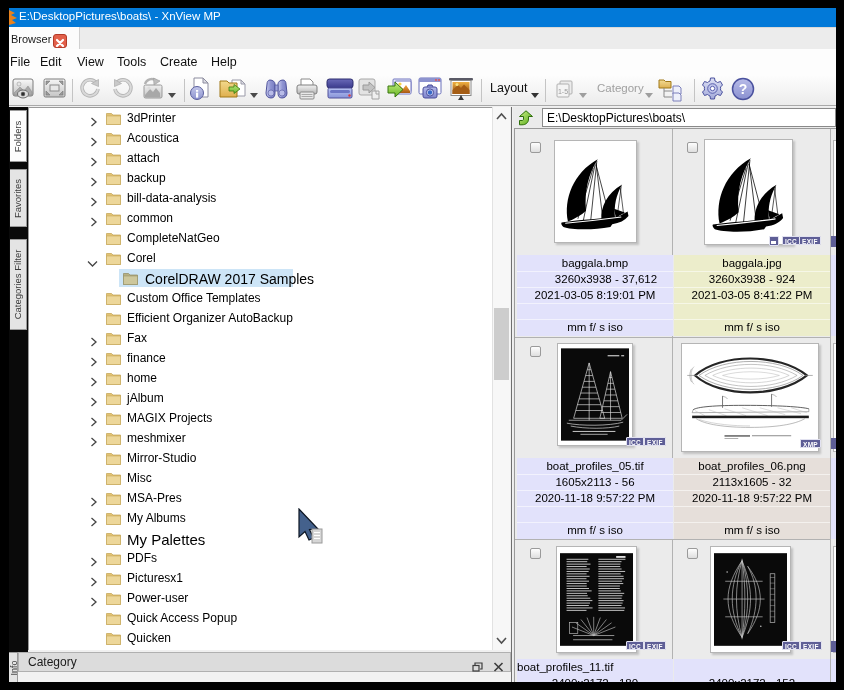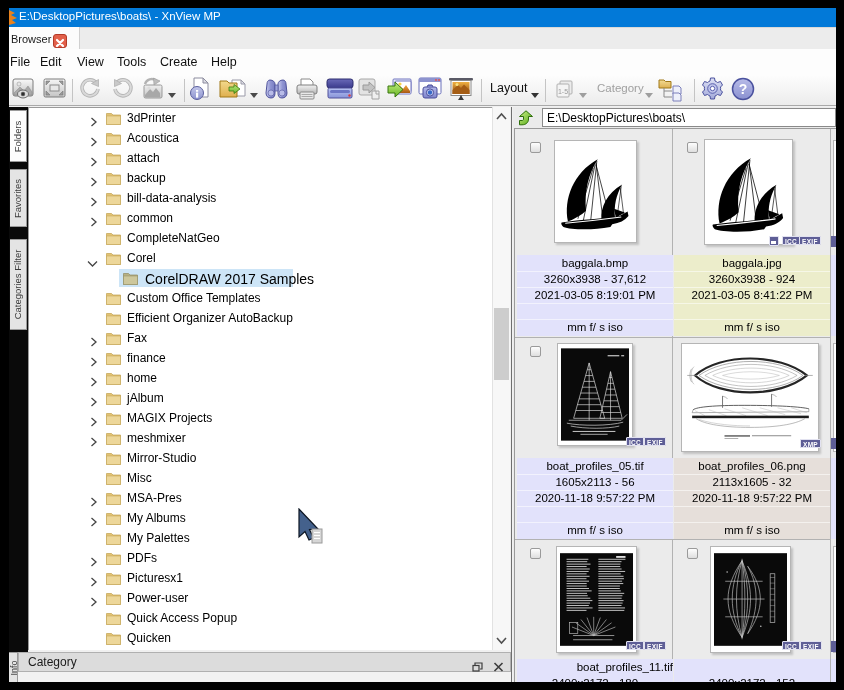--- a/index.html
+++ b/index.html
@@ -439,21 +439,21 @@
       </svg></div>
 <div class="abs" style="left:106px;top:511px"><svg width="15" height="14" viewBox="0 0 15 14">
         <path d="M0.5,2.5 L5.5,2.5 L7,4 L14.5,4 L14.5,13.5 L0.5,13.5 Z" fill="#e2c375" stroke="#c0a050" stroke-width=".7"></path>
         <path d="M0.5,5 L14.5,5 L14.5,13.5 L0.5,13.5 Z" fill="#edd79a" stroke="#c0a050" stroke-width=".5"></path>
       </svg></div>
 <div class="txt" style="left:127px;top:511px;font-size:12px;color:#000">My Albums</div>
 <div class="abs" style="left:106px;top:531px"><svg width="15" height="14" viewBox="0 0 15 14">
         <path d="M0.5,2.5 L5.5,2.5 L7,4 L14.5,4 L14.5,13.5 L0.5,13.5 Z" fill="#e2c375" stroke="#c0a050" stroke-width=".7"></path>
         <path d="M0.5,5 L14.5,5 L14.5,13.5 L0.5,13.5 Z" fill="#edd79a" stroke="#c0a050" stroke-width=".5"></path>
       </svg></div>
-<div class="txt" style="left:127px;top:531px;font-size:12px;color:#000">My Palettes</div>
+<div class="txt" style="left:127px;top:531px;font-size:15px;color:#000">My Palettes</div>
 <div class="abs" style="left:89px;top:553px"><svg width="9" height="10">
         <path d="M2.5,1 L7,5 L2.5,9" fill="none" stroke="#454545" stroke-width="1.3"></path>
       </svg></div>
 <div class="abs" style="left:106px;top:551px"><svg width="15" height="14" viewBox="0 0 15 14">
         <path d="M0.5,2.5 L5.5,2.5 L7,4 L14.5,4 L14.5,13.5 L0.5,13.5 Z" fill="#e2c375" stroke="#c0a050" stroke-width=".7"></path>
         <path d="M0.5,5 L14.5,5 L14.5,13.5 L0.5,13.5 Z" fill="#edd79a" stroke="#c0a050" stroke-width=".5"></path>
       </svg></div>
 <div class="txt" style="left:127px;top:551px;font-size:12px;color:#000">PDFs</div>
 <div class="abs" style="left:89px;top:573px"><svg width="9" height="10">
         <path d="M2.5,1 L7,5 L2.5,9" fill="none" stroke="#454545" stroke-width="1.3"></path>
@@ -517,21 +517,21 @@
 <path d="M43,18 L36,86 M41,22 L28,84 M39,26 L22,82 M42,20 L50,85 M42,22 L58,83" stroke="#000" stroke-width="0.8" fill="none"></path>
 <path d="M48,83 C47,69 54,54 71,44 C64,56 62,68 63,80 C57,82 51,83 48,83 Z" fill="#000"></path>
 <path d="M70,46 L65,83 M69,48 L73,80" stroke="#000" stroke-width="0.7" fill="none"></path>
 <path d="M62,71 L74,75 L64,81 Z" fill="#000"></path>
 <path d="M4,86 C25,83 50,82 68,79 L77,74 L78,79 C74,84 68,87 60,88 L58,91 C38,95 14,94 6,91 C4,89 3,87 4,86 Z" fill="#000"></path>
 <path d="M8,87 Q40,84 70,80" stroke="#fff" stroke-width="1.2" fill="none"></path>
       </svg></div>
 <div class="abs" style="left:517px;top:255px;width:156px;height:81px;background:#e2e2fb"></div>
 <div class="abs" style="left:517px;top:255px;width:156px;height:16px;font-size:11.5px;color:#000;text-align:center;line-height:16px;overflow:hidden">baggala.bmp</div>
 <div class="abs" style="left:517px;top:271px;width:156px;height:1px;background:rgba(255,255,255,0.55)"></div>
-<div class="abs" style="left:517px;top:271px;width:156px;height:16px;font-size:11.5px;color:#000;text-align:center;line-height:16px;overflow:hidden">3260x3938 - 37,612</div>
+<div class="abs" style="left:528px;top:271px;width:156px;height:16px;font-size:11.5px;color:#000;text-align:center;line-height:16px;overflow:hidden">3260x3938 - 37,612</div>
 <div class="abs" style="left:517px;top:287px;width:156px;height:1px;background:rgba(255,255,255,0.55)"></div>
 <div class="abs" style="left:517px;top:287px;width:156px;height:16px;font-size:11.5px;color:#000;text-align:center;line-height:16px;overflow:hidden">2021-03-05 8:19:01 PM</div>
 <div class="abs" style="left:517px;top:303px;width:156px;height:1px;background:rgba(255,255,255,0.55)"></div>
 <div class="abs" style="left:517px;top:319px;width:156px;height:1px;background:rgba(255,255,255,0.55)"></div>
 <div class="abs" style="left:517px;top:319px;width:156px;height:16px;font-size:11.5px;color:#000;text-align:center;line-height:16px;overflow:hidden">mm f/ s iso</div>
 <div class="abs" style="left:687px;top:142px;width:11px;height:11px;background:linear-gradient(#fefefe,#dedede);border:1px solid #9a9a9a;border-radius:2px"></div>
 <div class="abs" style="left:704px;top:139px;width:89px;height:106px;background:#fff;border:1px solid #b5b5b5;box-shadow:2px 2px 2px rgba(0,0,0,0.18);padding:3px"><svg width="81" height="92" viewBox="0 0 83 97">
 <path d="M11,85 C6,60 17,31 44,16 C34,32 29,50 31,73 C26,78 18,82 11,85 Z" fill="#000"></path>
 <path d="M43,18 L36,86 M41,22 L28,84 M39,26 L22,82 M42,20 L50,85 M42,22 L58,83" stroke="#000" stroke-width="0.8" fill="none"></path>
 <path d="M48,83 C47,69 54,54 71,44 C64,56 62,68 63,80 C57,82 51,83 48,83 Z" fill="#000"></path>
@@ -692,21 +692,21 @@
         <line x1="36" y1="88" x2="49.6" y2="70.9" stroke="#bdbdbd" stroke-width="0.7"></line>
         <line x1="36" y1="88" x2="55.1" y2="74.4" stroke="#bdbdbd" stroke-width="0.7"></line>
         <line x1="36" y1="88" x2="59.2" y2="78.9" stroke="#bdbdbd" stroke-width="0.7"></line>
 <line x1="14" y1="88" x2="58" y2="88" stroke="#bdbdbd" stroke-width="0.8"></line>
 <rect x="10" y="74" width="9" height="12" fill="none" stroke="#bdbdbd" stroke-width="0.7"></rect>
 <rect x="14" y="92" width="42" height="1" fill="#9a9a9a"></rect>
       </svg></div>
 <div class="abs" style="left:626px;top:641px;height:9px;background:#5e5e96;border:1px solid #e2e2f0;border-radius:1px;color:#fff;font-size:6.5px;font-weight:bold;line-height:9px;padding:0 2px;letter-spacing:0.3px;font-family:'Liberation Sans',sans-serif">ICC</div>
 <div class="abs" style="left:644px;top:641px;height:9px;background:#5e5e96;border:1px solid #e2e2f0;border-radius:1px;color:#fff;font-size:6.5px;font-weight:bold;line-height:9px;padding:0 2px;letter-spacing:0.3px;font-family:'Liberation Sans',sans-serif">EXIF</div>
 <div class="abs" style="left:517px;top:659px;width:156px;height:23px;background:#e2e2fb"></div>
-<div class="abs" style="left:517px;top:659px;width:156px;height:16px;font-size:11.5px;color:#000;text-align:right;line-height:16px;overflow:hidden">boat_profiles_11.tif</div>
+<div class="abs" style="left:517px;top:659px;width:156px;height:16px;font-size:11.5px;color:#000;text-align:left;line-height:16px;overflow:hidden">boat_profiles_11.tif</div>
 <div class="abs" style="left:517px;top:675px;width:156px;height:1px;background:rgba(255,255,255,0.55)"></div>
 <div class="abs" style="left:687px;top:548px;width:11px;height:11px;background:linear-gradient(#fefefe,#dedede);border:1px solid #9a9a9a;border-radius:2px"></div>
 <div class="abs" style="left:710px;top:546px;width:81px;height:107px;background:#fff;border:1px solid #b5b5b5;box-shadow:2px 2px 2px rgba(0,0,0,0.18);padding:3px"><svg width="73" height="99" viewBox="0 0 78 99">
 <rect x="0" y="0" width="78" height="99" fill="#0a0a0a"></rect>
 <g stroke="#c6c6c6" stroke-width="0.7" fill="none">
 <path d="M30,8 C16,35 16,62 30,90 C38,62 38,35 30,8 Z"></path>
 <path d="M30,8 C22,35 22,62 30,90 C34,62 34,35 30,8 Z"></path>
 <path d="M30,8 C10,38 10,60 30,90 C42,60 42,38 30,8 Z"></path>
 <line x1="30" y1="6" x2="30" y2="92"></line>
 <path d="M36,14 C48,35 48,60 36,86"></path>

